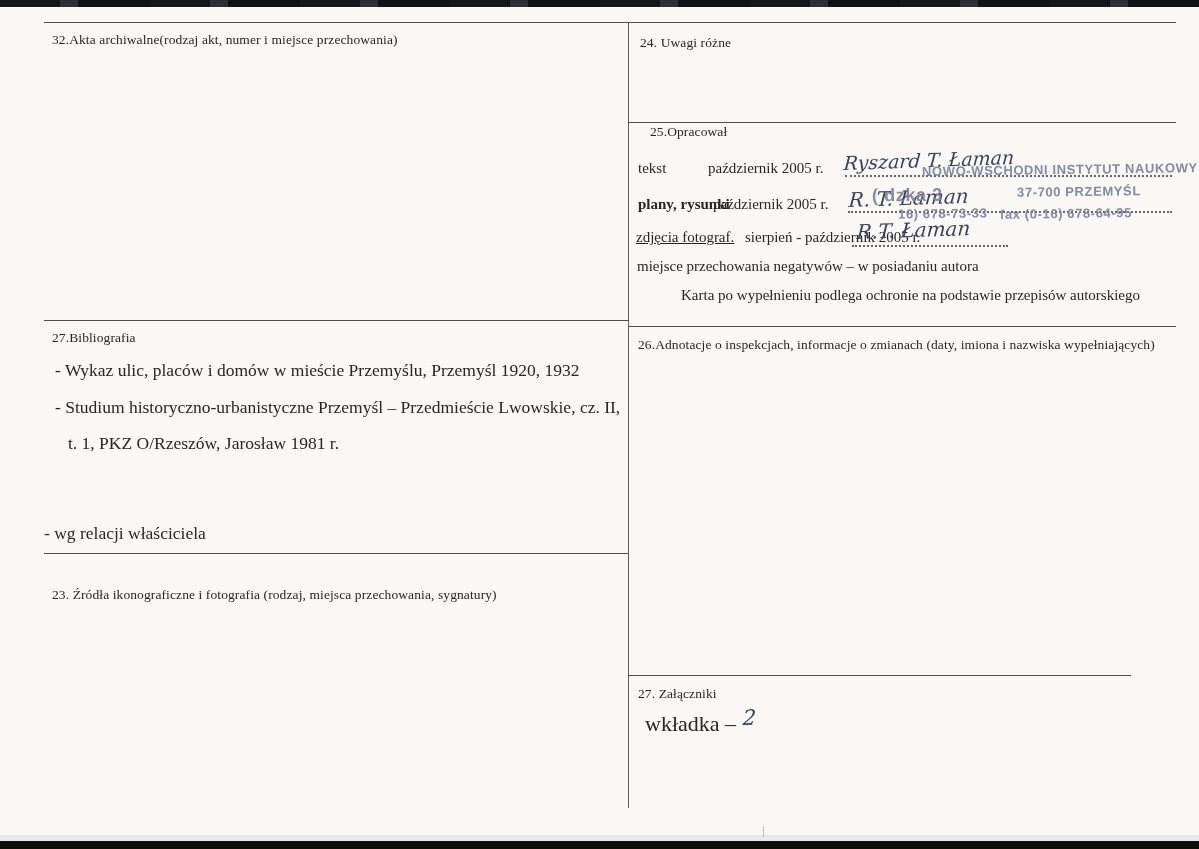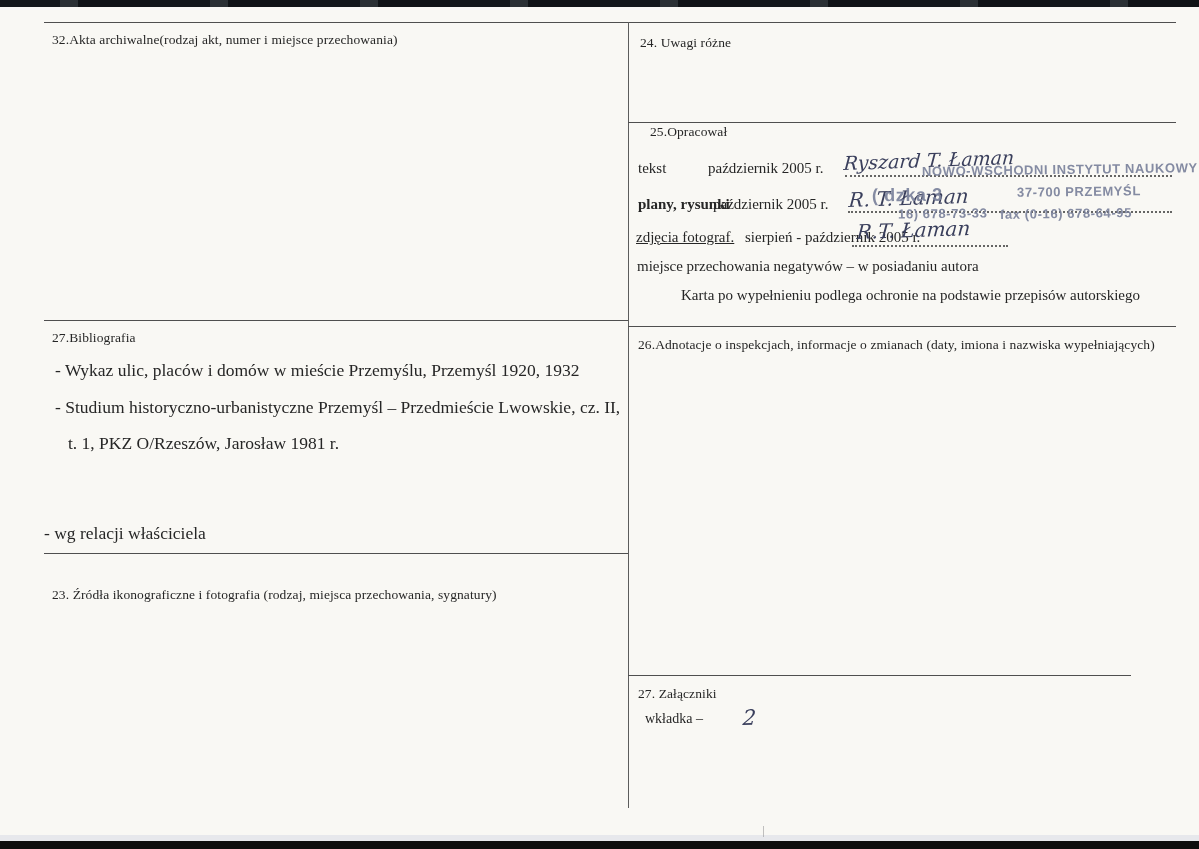--- a/index.html
+++ b/index.html
@@ -16,21 +16,21 @@
   }
   .band-bottom-gray{position:absolute;left:0;bottom:8px;width:1199px;height:6px;background:#e7e8ec;}
   .band-bottom-black{position:absolute;left:0;bottom:0;width:1199px;height:8px;background:#0d0d0d;}
 
   .hline{position:absolute;height:1px;background:#4f4f4f;}
   .vline{position:absolute;width:1px;background:#5c5c5c;}
 
   .lbl{position:absolute;font-size:13.5px;letter-spacing:.1px;white-space:nowrap;}
   .txt{position:absolute;font-size:15px;white-space:nowrap;}
   .bib{position:absolute;font-size:17.5px;white-space:nowrap;}
-  .att{position:absolute;font-size:14px;white-space:nowrap;}
+  .att{position:absolute;font-size:22px;white-space:nowrap;}
 
   .dots{position:absolute;height:0;border-bottom:2px dotted #4c4c4c;opacity:.85;}
 
   .hand{
     position:absolute;
     font-family:"DejaVu Serif", serif;font-style:italic;
     color:#3a3f5c;white-space:nowrap;
     transform:rotate(-2deg) skewX(-6deg);
     transform-origin:left bottom;
   }

